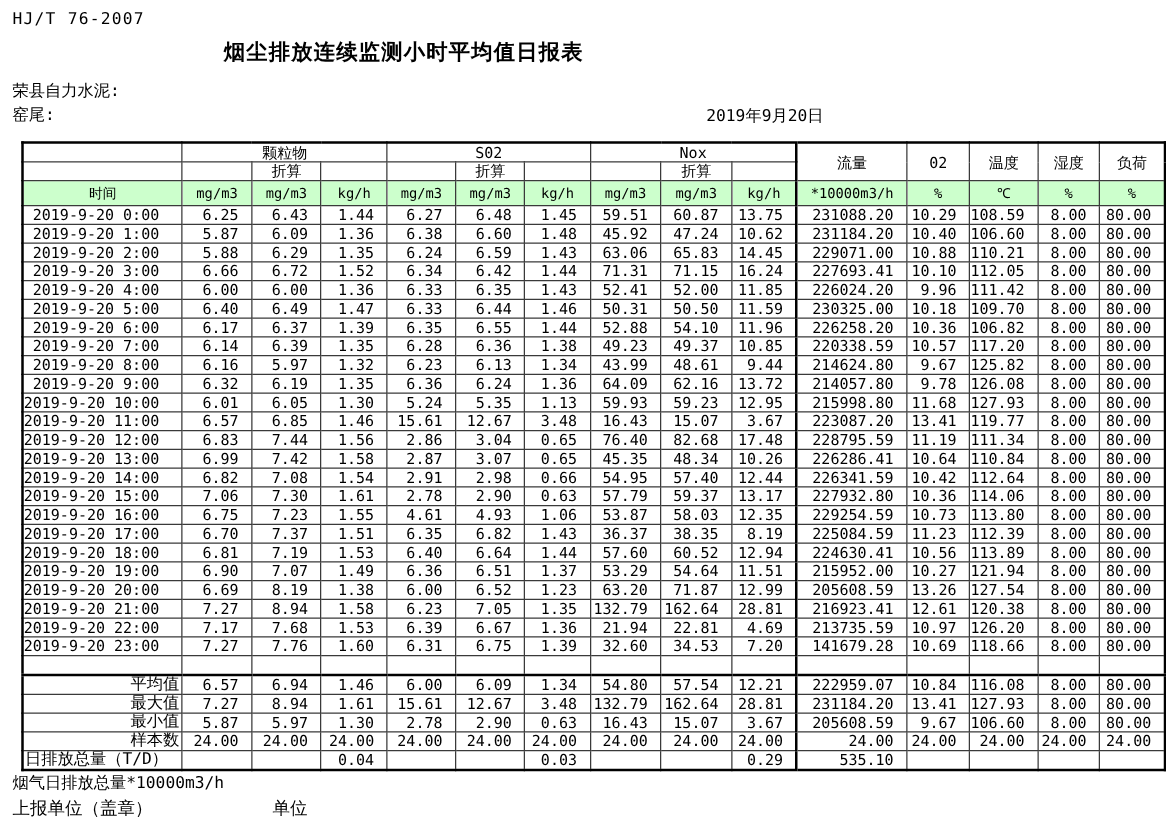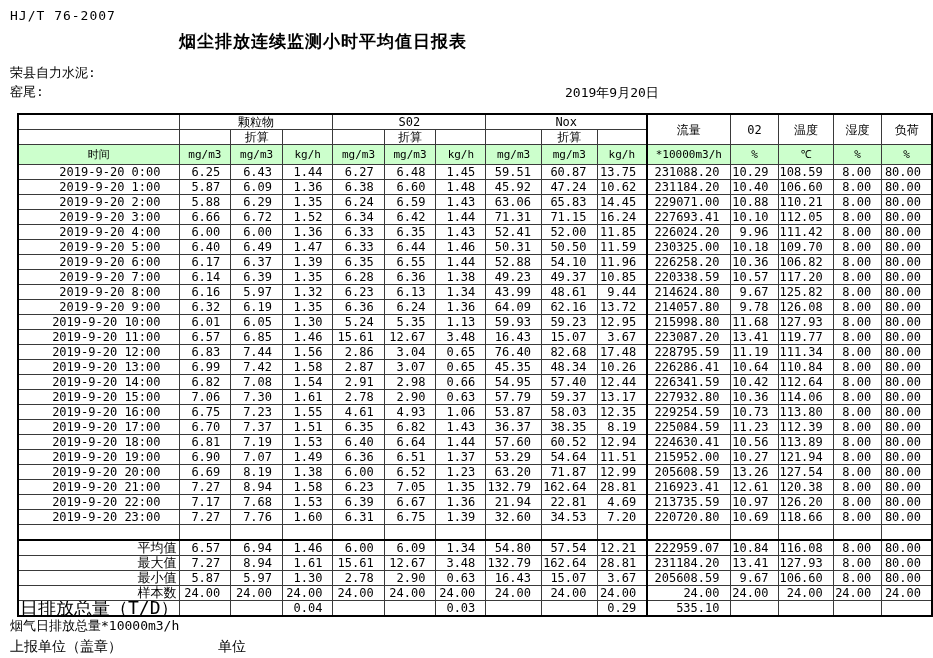--- a/index.html
+++ b/index.html
@@ -17,21 +17,21 @@
   td{border:1px solid #3a3a3a;font-size:12px;height:12px;line-height:12px;
      padding:1px 10px 1px 0;text-align:right;white-space:nowrap;overflow:hidden;}
   thead td{text-align:center;padding:1px 0;}
   .unit-row td{background:var(--green,#ccffcc);font-size:11px;height:17px;line-height:17px;}
   .time-head{font-size:14px;text-align:center;}
   .time-cell{padding-right:18px;}
   .flow-col{border-left:2px solid #000;}
   .spacer-row td{height:12px;}
   .sum-first td{border-top:2px solid #000;}
   .sum-label{text-align:right;padding:1px 2px 1px 0;font-size:13px;}
-  .sum-label-left{text-align:left;padding:1px 0 1px 1px;font-size:18px;}
+  .sum-label-left{text-align:left;padding:1px 0 1px 1px;font-size:13px;}
   .flow-note{left:10px;top:617px;font-size:13px;}
   .report-unit{left:10px;top:638px;font-size:14px;}
   .unit-label{left:218px;top:638px;font-size:14px;}
 </style>
 </head>
 <body>
 
 <div class="abs std">HJ/T  76-2007</div>
 <div class="abs title">烟尘排放连续监测小时平均值日报表</div>
 <div class="abs company">荣县自力水泥:</div>
@@ -494,21 +494,21 @@
         <td class="time-cell">2019-9-20 23:00</td>
         <td>7.27</td>
         <td>7.76</td>
         <td>1.60</td>
         <td>6.31</td>
         <td>6.75</td>
         <td>1.39</td>
         <td>32.60</td>
         <td>34.53</td>
         <td>7.20</td>
-        <td class="flow-col">220720.80</td>
+        <td class="flow-col">141679.28</td>
         <td>10.69</td>
         <td>118.66</td>
         <td>8.00</td>
         <td>80.00</td>
       </tr>
     </tbody>
   <tbody>
       <tr class="spacer-row">
         <td></td>
         <td></td>

